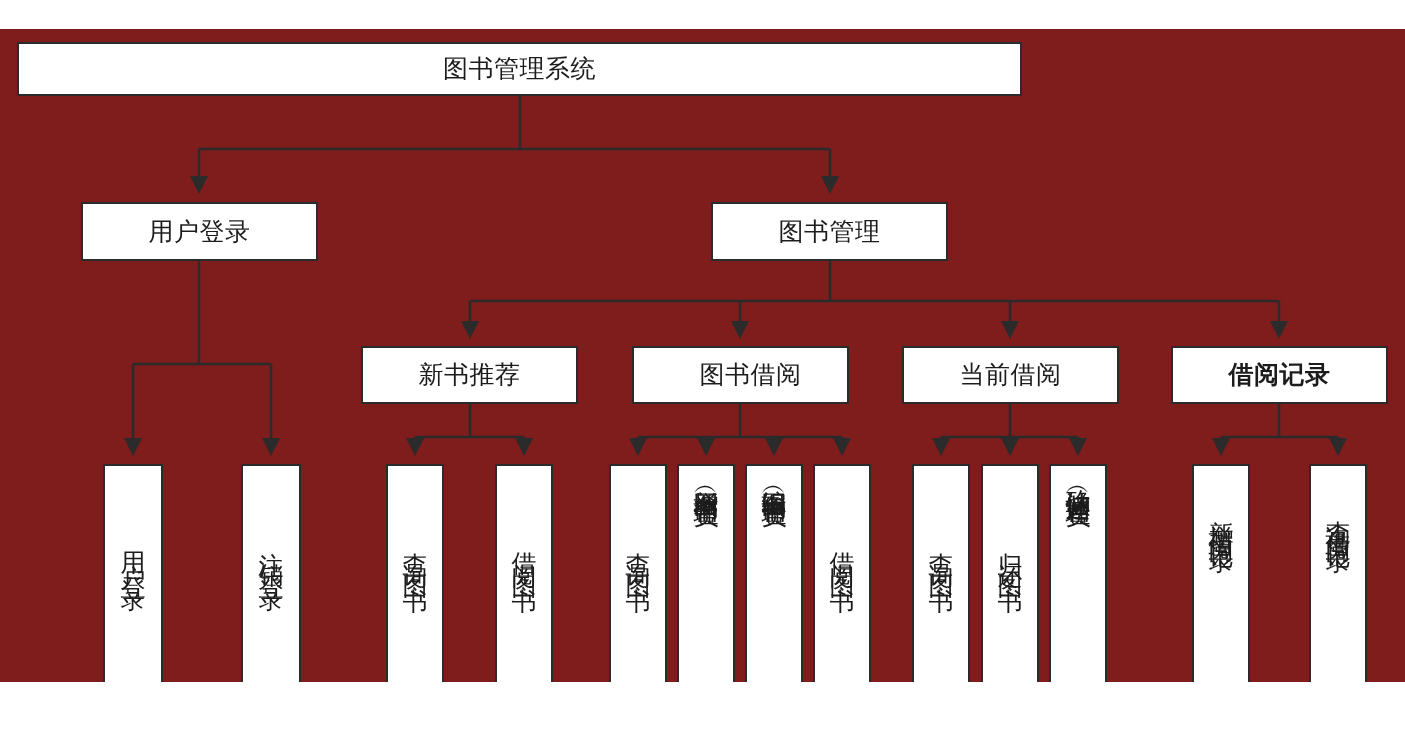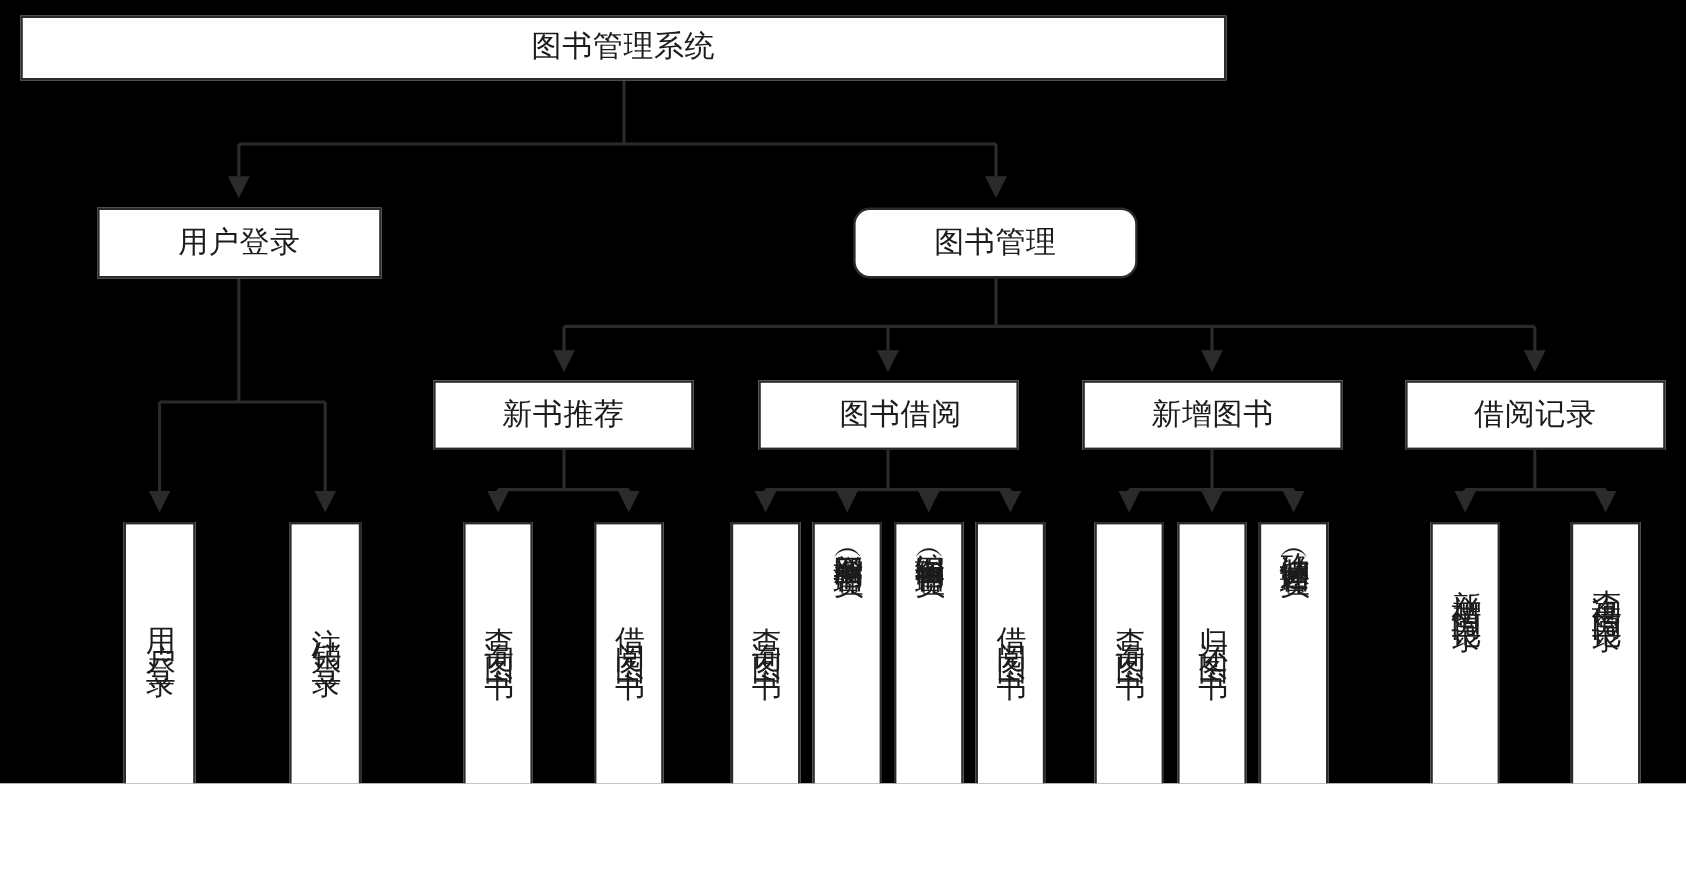--- a/index.html
+++ b/index.html
@@ -8,22 +8,23 @@
     padding: 0;
     background: #ffffff;
   }
   body {
     font-family: "Liberation Sans", "DejaVu Sans", sans-serif;
   }
   #canvas {
     position: relative;
     width: 1405px;
     height: 653px;
-    background: #000000;
+    background: #7f1d1d;
     overflow: hidden;
+    margin-top: 29px;
   }
   #wires {
     position: absolute;
     left: 0;
     top: 0;
     width: 1405px;
     height: 747px;
     pointer-events: none;
   }
   .node {
@@ -138,37 +139,37 @@
   </svg>
 
   <div class="node root horiz" style="left:17px; top:13px; width:1005px; height:54px;">
     <span class="node-label">图书管理系统</span>
   </div>
 
   <div class="node horiz" style="left:81px; top:173px; width:237px; height:59px;">
     <span class="node-label">用户登录</span>
   </div>
 
-  <div class="node horiz" style="left:711px; top:173px; width:237px; height:59px;border-radius:14px;">
+  <div class="node horiz" style="left:711px; top:173px; width:237px; height:59px;">
     <span class="node-label">图书管理</span>
   </div>
 
   <div class="node horiz" style="left:361px; top:317px; width:217px; height:58px;">
     <span class="node-label">新书推荐</span>
   </div>
 
   <div class="node horiz" style="left:632px; top:317px; width:217px; height:58px;padding-left:20px;">
     <span class="node-label">图书借阅</span>
   </div>
 
   <div class="node horiz" style="left:902px; top:317px; width:217px; height:58px;">
-    <span class="node-label">新增图书</span>
-  </div>
-
-  <div class="node horiz" style="left:1171px; top:317px; width:217px; height:58px;">
+    <span class="node-label">当前借阅</span>
+  </div>
+
+  <div class="node horiz" style="left:1171px; top:317px; width:217px; height:58px;font-weight:bold;">
     <span class="node-label">借阅记录</span>
   </div>
 
   <div class="node vert short" style="left:103px; top:435px; width:60px; height:298px; padding-top:66px;">
     <span class="node-label">用户登录</span>
   </div>
 
   <div class="node vert short" style="left:241px; top:435px; width:60px; height:298px; padding-top:66px;">
     <span class="node-label">注销登录</span>
   </div>

